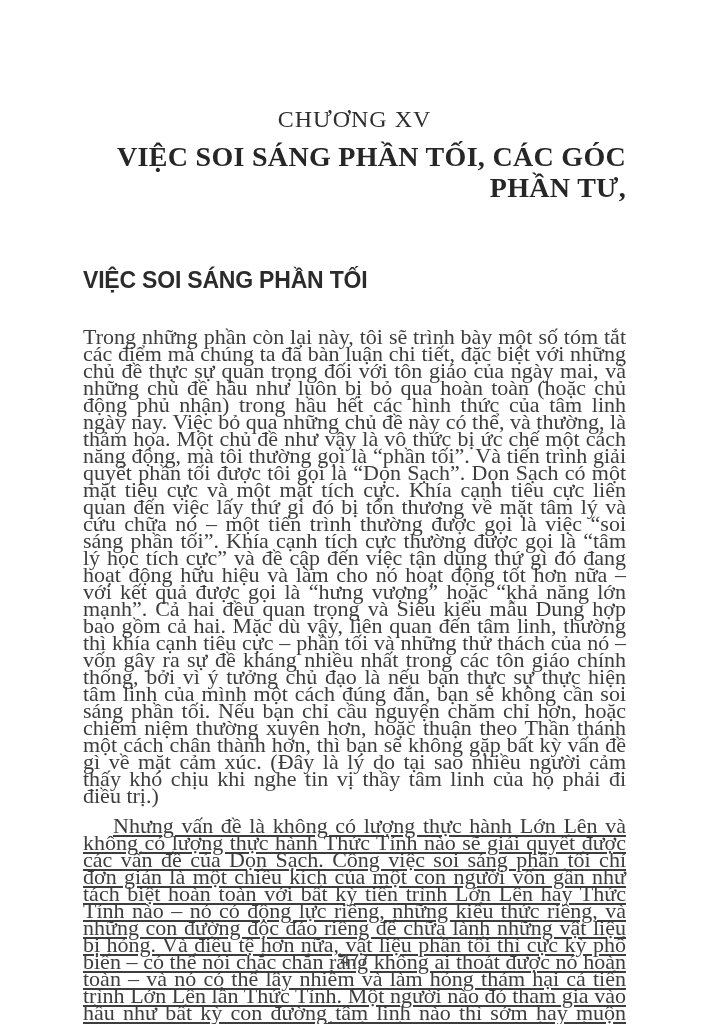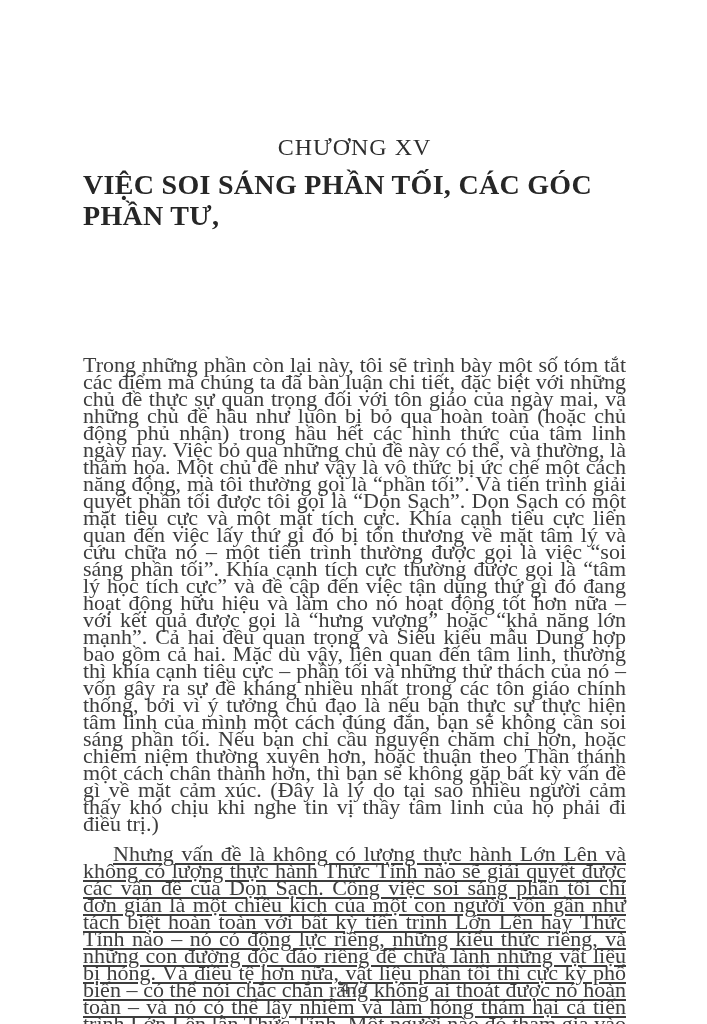--- a/index.html
+++ b/index.html
@@ -13,33 +13,32 @@
     height: 1024px;
     background: #ffffff;
     overflow: hidden;
     font-family: "Liberation Serif", "DejaVu Serif", serif;
     color: #3d3d3d;
   }
   .text-block {
     position: absolute;
     left: 83px;
     width: 543px;
-    margin-top: 28px;
   }
   .chapter-label {
     top: 106px;
     text-align: center;
     font-size: 24px;
     letter-spacing: 1px;
     color: #2e2e2e;
     font-weight: 400;
   }
   .chapter-title {
     top: 141px;
-    text-align: left;
+    text-align: right;
     font-size: 28px;
     line-height: 31px;
     font-weight: 700;
     letter-spacing: 0.3px;
     color: #262626;
   }
   .section-heading {
     top: 267px;
     font-family: "Liberation Sans", "DejaVu Sans", sans-serif;
     font-size: 23px;
@@ -74,20 +73,21 @@
 <body>
 
 <div class="page">
 
   <div class="text-block chapter-label">CHƯƠNG XV</div>
 
   <div class="text-block chapter-title">
     <div>VIỆC SOI SÁNG PHẦN TỐI, CÁC GÓC PHẦN TƯ,</div>
   </div>
 
+  <div class="text-block section-heading">VIỆC SOI SÁNG PHẦN TỐI</div>
 
   <div class="text-block body-text">
     <p>Trong những phần còn lại này, tôi sẽ trình bày một số tóm tắt các điểm mà chúng ta đã bàn luận chi tiết, đặc biệt với những chủ đề thực sự quan trọng đối với tôn giáo của ngày mai, và những chủ đề hầu như luôn bị bỏ qua hoàn toàn (hoặc chủ động phủ nhận) trong hầu hết các hình thức của tâm linh ngày nay. Việc bỏ qua những chủ đề này có thể, và thường, là thảm họa. Một chủ đề như vậy là vô thức bị ức chế một cách năng động, mà tôi thường gọi là “phần tối”. Và tiến trình giải quyết phần tối được tôi gọi là “Dọn Sạch”. Dọn Sạch có một mặt tiêu cực và một mặt tích cực. Khía cạnh tiêu cực liên quan đến việc lấy thứ gì đó bị tổn thương về mặt tâm lý và cứu chữa nó – một tiến trình thường được gọi là việc “soi sáng phần tối”. Khía cạnh tích cực thường được gọi là “tâm lý học tích cực” và đề cập đến việc tận dụng thứ gì đó đang hoạt động hữu hiệu và làm cho nó hoạt động tốt hơn nữa – với kết quả được gọi là “hưng vượng” hoặc “khả năng lớn mạnh”. Cả hai đều quan trọng và Siêu kiểu mẫu Dung hợp bao gồm cả hai. Mặc dù vậy, liên quan đến tâm linh, thường thì khía cạnh tiêu cực – phần tối và những thử thách của nó – vốn gây ra sự đề kháng nhiều nhất trong các tôn giáo chính thống, bởi vì ý tưởng chủ đạo là nếu bạn thực sự thực hiện tâm linh của mình một cách đúng đắn, bạn sẽ không cần soi sáng phần tối. Nếu bạn chỉ cầu nguyện chăm chỉ hơn, hoặc chiêm niệm thường xuyên hơn, hoặc thuận theo Thần thánh một cách chân thành hơn, thì bạn sẽ không gặp bất kỳ vấn đề gì về mặt cảm xúc. (Đây là lý do tại sao nhiều người cảm thấy khó chịu khi nghe tin vị thầy tâm linh của họ phải đi điều trị.)</p>
     <p>Nhưng vấn đề là không có lượng thực hành Lớn Lên và không có lượng thực hành Thức Tỉnh nào sẽ giải quyết được các vấn đề của Dọn Sạch. Công việc soi sáng phần tối chỉ đơn giản là một chiều kích của một con người vốn gần như tách biệt hoàn toàn với bất kỳ tiến trình Lớn Lên hay Thức Tỉnh nào – nó có động lực riêng, những kiểu thức riêng, và những con đường độc đáo riêng để chữa lành những vật liệu bị hỏng. Và điều tệ hơn nữa, vật liệu phần tối thì cực kỳ phổ biến – có thể nói chắc chắn rằng không ai thoát được nó hoàn toàn – và nó có thể lây nhiễm và làm hỏng thảm hại cả tiến trình Lớn Lên lẫn Thức Tỉnh. Một người nào đó tham gia vào hầu như bất kỳ con đường tâm linh nào thì sớm hay muộn cũng sẽ gặp phải những vấn đề vốn hướng tới phần tối, và nếu truyền thống của người đó không nhận ra điều này và tạo ra nhiều cơ hội để giải quyết nó, thì đời sống tâm linh của người đó sẽ gặp phải một số giai đoạn rất khó khăn.</p>
   </div>
 
   <div class="text-block page-number">477</div>
 
 </div>
 

